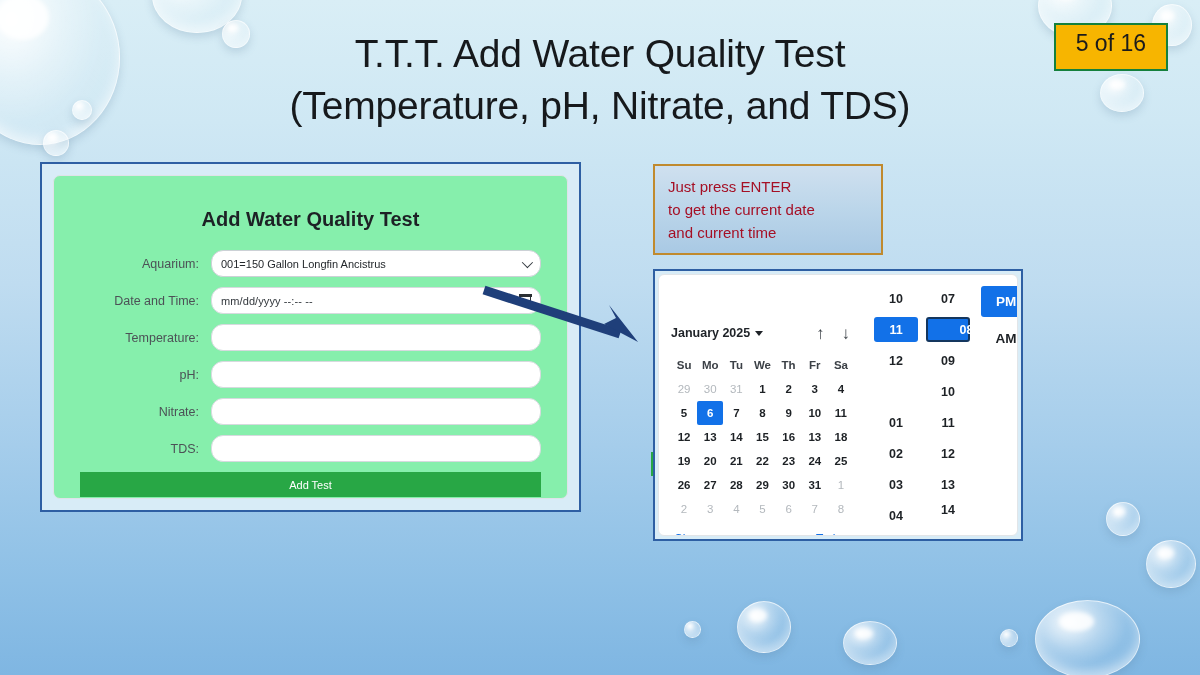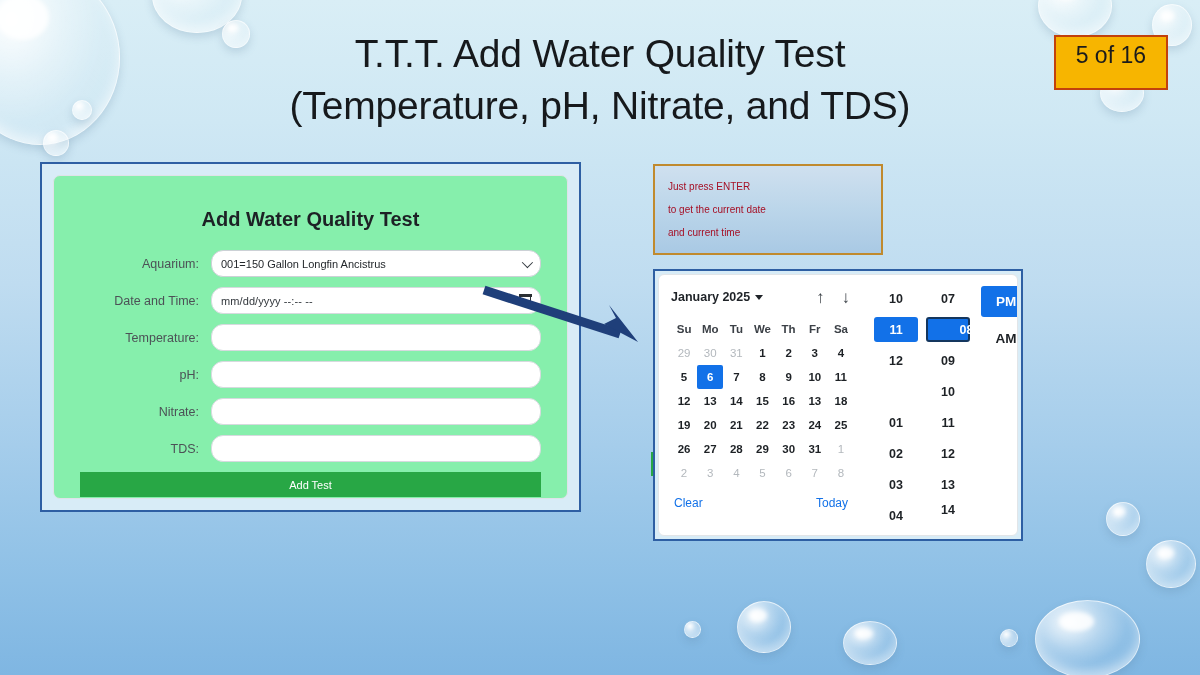--- a/index.html
+++ b/index.html
@@ -37,24 +37,24 @@
     text-align: center;
     font-size: 39px;
     line-height: 52px;
     color: #16191c;
     letter-spacing: -.2px;
   }
 
   
   .slide-badge {
     position: absolute;
-    right: 32px; top: 35px;
+    right: 32px; top: 23px;
     background: #f7b500;
-    border: 2px solid #c2410c;
-    padding: 5px 20px 19px;
+    border: 2px solid #15803d;
+    padding: 5px 20px 12px;
     font-size: 23px;
     color: #1b1b1b;
   }
 
   
   .form-frame {
     position: absolute;
     left: 40px; top: 162px;
     width: 541px; height: 350px;
     border: 2px solid #2e5fa3;
@@ -131,21 +131,21 @@
 
   
   .note {
     position: absolute;
     left: 653px; top: 164px;
     width: 230px; height: 91px;
     border: 2px solid #c08a2e;
     background: linear-gradient(to bottom, #cfe0ef 0%, #bcd6ea 48%, #a9c9e4 100%);
     padding: 9px 13px;
     color: #a50f25;
-    font-size: 10px;
+    font-size: 15px;
     line-height: 23px;
   }
 
   
   .arrow-svg { position: absolute; left: 480px; top: 278px; }
 
   
   .green-strip {
     position: absolute;
     left: 651px; top: 452px;
@@ -164,21 +164,21 @@
   }
   .picker {
     width: 100%; height: 100%;
     background: #fff;
     border: 1px solid #e2e5e8;
     border-radius: 6px;
     display: flex;
     overflow: hidden;
   }
   .cal-pane { width: 205px; padding: 11px 10px 0 12px; }
-  .cal-head { display: flex; align-items: center; height: 22px; }
+  .cal-head { display: flex; align-items: center; height: 22px; margin-top: 36px; }
   .cal-month { font-size: 12.5px; font-weight: bold; color: #1f2328; }
   .cal-month-caret {
     display: inline-block;
     margin-left: 5px;
     border-left: 4px solid transparent;
     border-right: 4px solid transparent;
     border-top: 5px solid #1f2328;
     vertical-align: middle;
   }
   .cal-navs { margin-left: auto; display: flex; gap: 17px; padding-right: 4px; }

